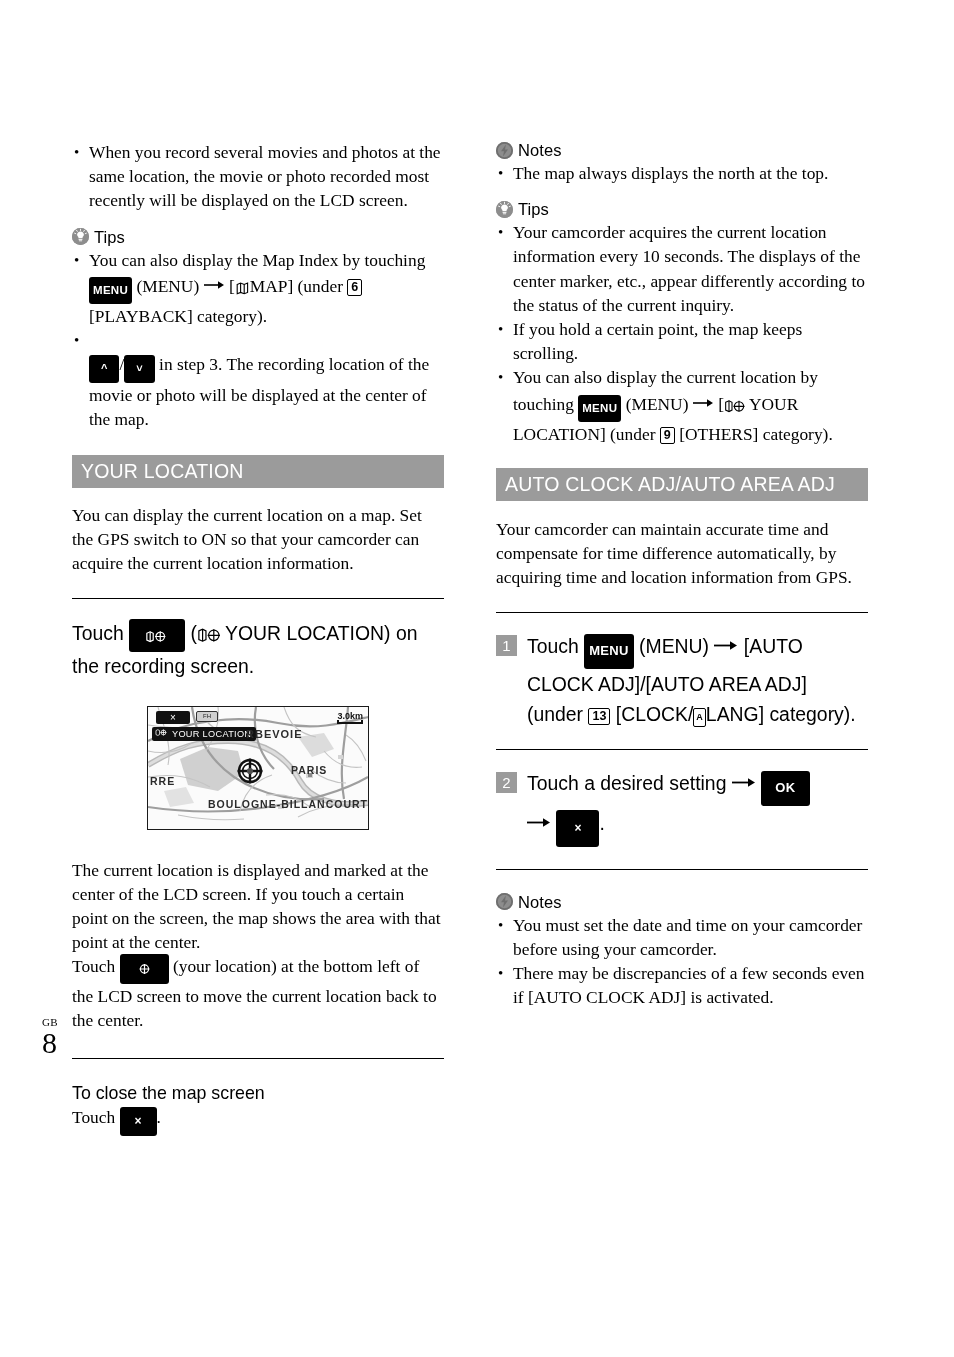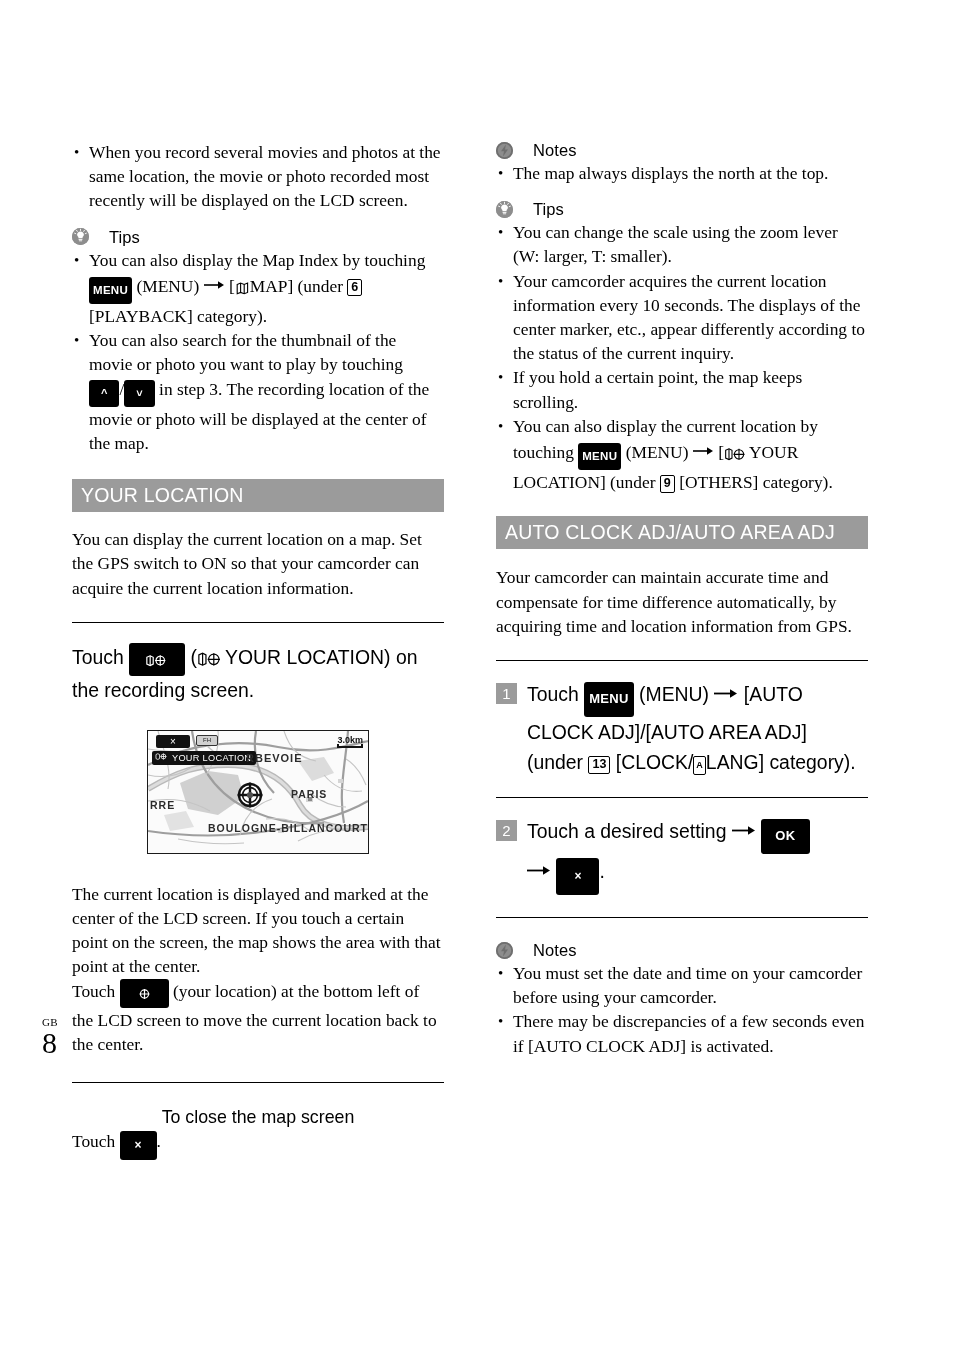--- a/index.html
+++ b/index.html
@@ -46,21 +46,21 @@
     content: "\2022";
     position: absolute;
     left: 2px; top: 0;
     font-size: 15px;
   }
 
   
   .callout-head {
     display: flex;
     align-items: center;
-    gap: 20px;
+    gap: 5px;
     font-family: "Liberation Sans", sans-serif;
     font-size: 16.5px;
     line-height: 20px;
     margin-bottom: 1px;
   }
   .callout-head .label { letter-spacing: .1px; }
   .ico-circle {
     display:inline-block;
     width: 17px; height: 17px;
     border-radius: 50%;
@@ -85,21 +85,20 @@
   
   .instr {
     font-family: "Liberation Sans", sans-serif;
     font-size: 19.4px;
     line-height: 28px;
   }
   .subhead {
     font-family: "Liberation Sans", sans-serif;
     font-size: 17.8px;
     line-height: 24px;
-    text-align: center;
   }
   .touch-line {
     font-family: "Liberation Serif", serif;
     font-size: 17.4px;
     line-height: 24.2px;
   }
 
   hr.rule {
     border: none;
     border-top: 1.2px solid #000;
@@ -265,21 +264,20 @@
         </span>
         <span>[</span><span class="inl-map"><svg width="15" height="15" viewBox="0 0 15 15">
               <path d="M2.2 3.4l3.4-1.3 3.6 1.3 3.4-1.3v9.3l-3.4 1.3-3.6-1.3-3.4 1.3z" fill="none" stroke="#000" stroke-width="1.1"></path>
               <path d="M5.6 2.1v9.3M9.2 3.4v9.3" stroke="#000" stroke-width="1.1"></path>
             </svg></span><span>MAP] (under</span>
         <span class="boxnum">6</span>
         <br>
         <span>[PLAYBACK] category).</span>
       </li>
       <li>
-        <span>You can also search for the thumbnail of the movie or photo you want to play by touching</span>
         <br>
         <span class="chip chip-arrowbtn">^</span><span>/</span><span class="chip chip-arrowbtn">˅</span>
         <span>in step 3. The recording location of the movie or photo will be displayed at the center of the map.</span>
       </li>
     </ul>
 
     <div style="height:24px"></div>
 
     <div class="section-banner">YOUR LOCATION</div>
 
@@ -439,21 +437,20 @@
           <path d="M8.5 3.4c-2.0 0-3.4 1.4-3.4 3.1 0 1.2 .7 2.0 1.3 2.6v1.1h4.2V9.1c.6-.6 1.3-1.4 1.3-2.6 0-1.7-1.4-3.1-3.4-3.1z" fill="#fff"></path>
           <rect x="6.6" y="11.1" width="3.8" height="0.85" fill="#fff"></rect>
           <rect x="6.9" y="12.4" width="3.2" height="0.85" fill="#fff"></rect>
           <path d="M8.5 1.2v1.3M4.6 2.3l.7 1.1M12.4 2.3l-.7 1.1M2.6 5.2l1.2.5M14.4 5.2l-1.2.5" stroke="#fff" stroke-width="0.9" stroke-linecap="round" fill="none"></path>
         </svg>
       </span>
       <span class="label">Tips</span>
     </div>
 
     <ul class="bullet-list">
-      <li>You can change the scale using the zoom lever (W: larger, T: smaller).</li>
       <li>Your camcorder acquires the current location information every 10 seconds. The displays of the center marker, etc., appear differently according to the status of the current inquiry.</li>
       <li>If you hold a certain point, the map keeps scrolling.</li>
       <li>
         <span>You can also display the current location by touching</span>
         <span class="chip chip-menu">MENU</span>
         <span>(MENU)</span>
         <span class="arrow">
           <svg width="21" height="10" viewBox="0 0 21 10">
               <path d="M0 5h15" stroke="#000" stroke-width="1.6"></path>
               <path d="M14 1.2L20 5l-6 3.8z" fill="#000"></path>

